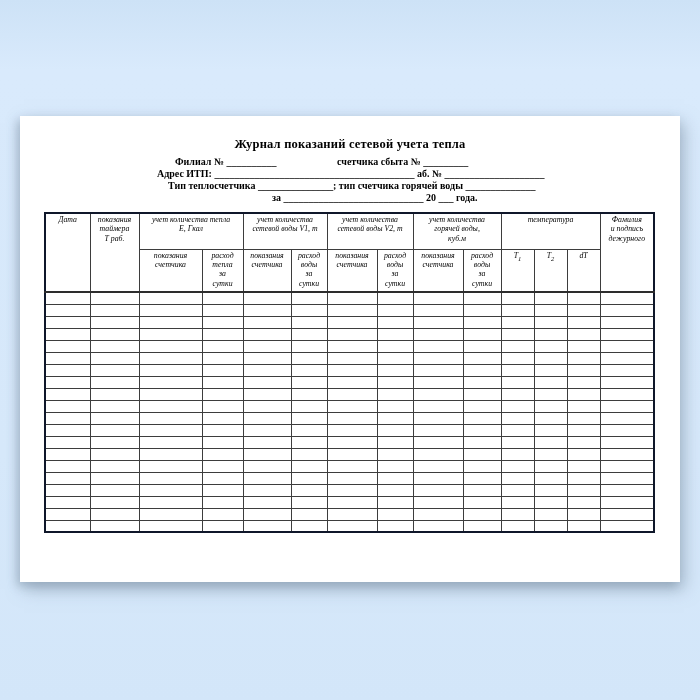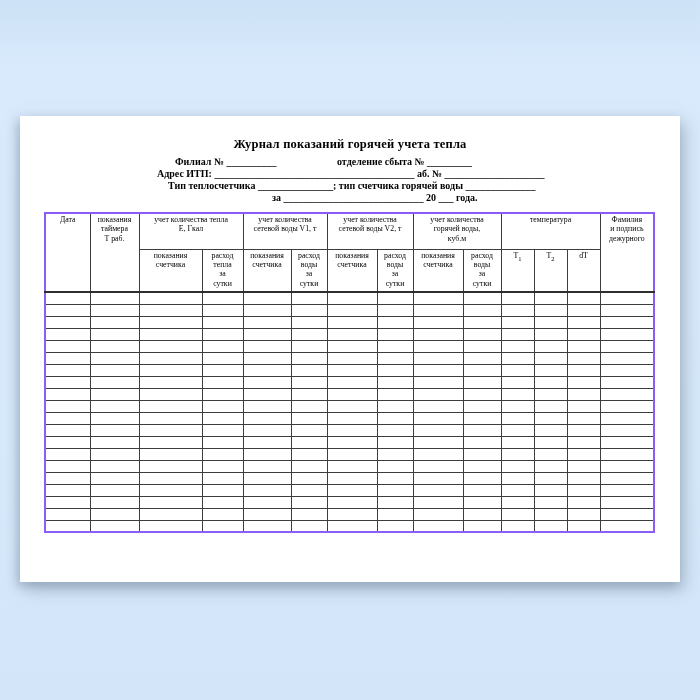--- a/index.html
+++ b/index.html
@@ -17,49 +17,50 @@
     position:absolute; top:21px; left:0; width:100%;
     text-align:center; font-size:12.5px; font-weight:bold; letter-spacing:0.2px;
   }
   .fline {
     position:absolute; font-size:10px; font-weight:bold; white-space:nowrap;
   }
   .blank { letter-spacing:0; }
   table.journal {
     position:absolute; left:24px; top:96px; width:609px;
     border-collapse:collapse; table-layout:fixed;
-    border:2px solid #8b5cf6;
+    border:2px solid #0f172a;
+    font-style:italic;
   }
   table.journal td {
     border:1px solid #3d3d3d;
     vertical-align:top; text-align:center;
     font-size:7.8px; line-height:9.4px;
     padding:1px 0 0 0; overflow:hidden;
     font-family: "Liberation Serif", "DejaVu Serif", serif;
   }
   thead tr.grp-row td { height:36px; }
   thead tr.sub-row td { height:43px; }
   thead { border-bottom:2px solid #2d2d2d; }
   tbody td { height:12px; }
   td.tcell { font-size:9.5px; line-height:11px; }
   td.tcell sub { font-size:6.5px; vertical-align:sub; }
 </style>
 </head>
 <body>
 
 <div class="page">
 
-  <div class="doc-title">Журнал показаний горячей учета тепла</div>
+  <div class="doc-title">Журнал показаний сетевой учета тепла</div>
 
   <div class="fline" style="top:40px; left:155px;">
     <span>Филиал №</span>
     <span class="blank">__________</span>
   </div>
   <div class="fline" style="top:40px; left:317px;">
-    <span>отделение сбыта №</span>
+    <span>счетчика сбыта №</span>
     <span class="blank">_________</span>
   </div>
 
   <div class="fline" style="top:64px; left:148px;">
     <span>Тип теплосчетчика</span>
     <span class="blank">_______________</span><span>; тип счетчика горячей воды</span>
     <span class="blank">______________</span>
   </div>
 
   <div class="fline" style="top:52px; left:137px;">

